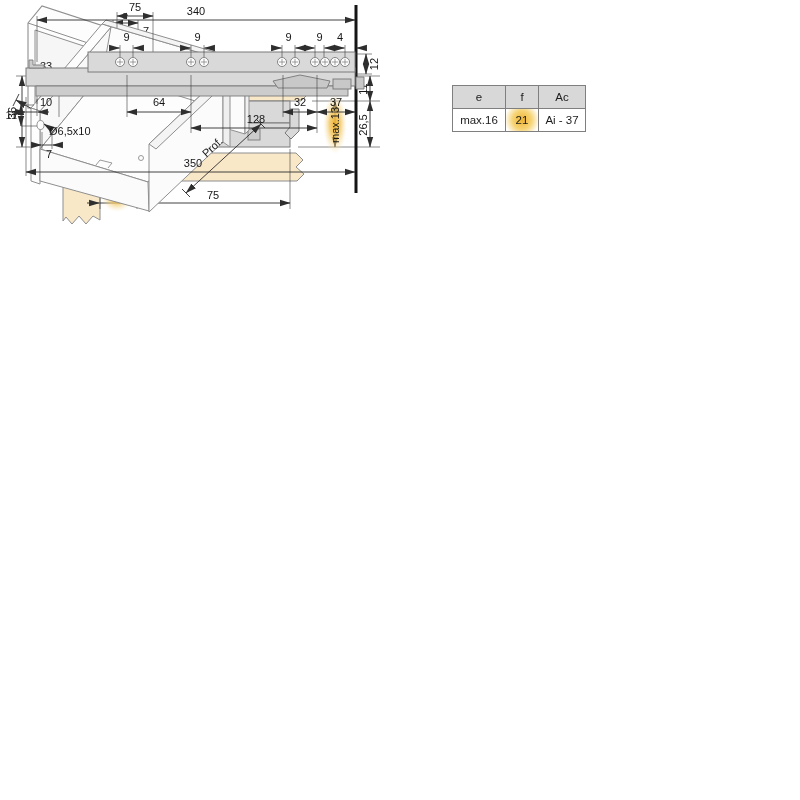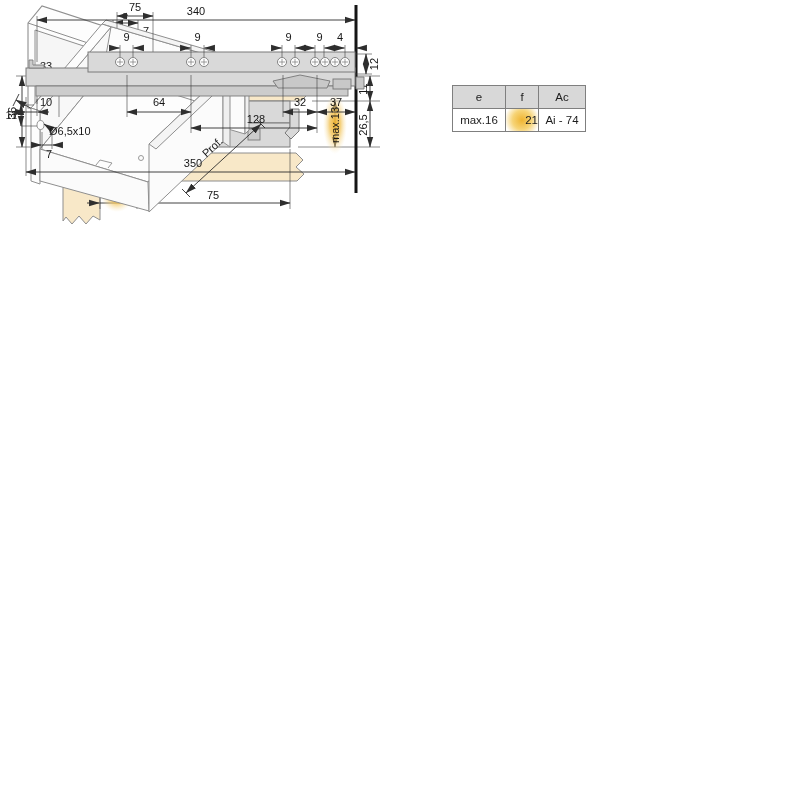--- a/index.html
+++ b/index.html
@@ -14,21 +14,21 @@
   .metal2{fill:#CCCCCC;stroke:#7A7A7A;stroke-width:0.9;}
   .outline{fill:#fdfdfd;stroke:#8f8f8f;stroke-width:1.1;}
   .thin{fill:none;stroke:#8f8f8f;stroke-width:1;}
   #spec-table{position:absolute;left:452px;top:85px;display:grid;
               grid-template-columns:53px 33px 47px;
               border-top:1px solid #7f7f7f;border-left:1px solid #7f7f7f;}
   #spec-table .cell{border-right:1px solid #7f7f7f;border-bottom:1px solid #7f7f7f;
               height:22px;line-height:22px;text-align:center;font-size:11.5px;color:#1c1c1c;}
   #spec-table .th{background:#D8D8D8;}
   #spec-table .hl{background:radial-gradient(circle at 50% 50%, rgba(238,176,38,0.95) 0%,
-                  rgba(245,204,94,0.85) 40%, rgba(250,233,180,0) 75%) center/36px 30px no-repeat;text-align:right;}
+                  rgba(245,204,94,0.85) 40%, rgba(250,233,180,0) 75%) center/36px 30px no-repeat;}
 </style>
 </head>
 <body>
 
 <div class="canvas">
 
   <svg id="cross" width="400" height="250" viewBox="50 175 400 250">
     <defs>
       <marker id="mA" viewBox="0 0 10 8" refX="9.5" refY="4" markerWidth="11" markerHeight="9" orient="auto-start-reverse" markerUnits="userSpaceOnUse">
         <path d="M0,1 L10,4 L0,7 Z" fill="#2e2e2e"></path>
@@ -110,21 +110,21 @@
       <text x="263" y="374">75</text>
     </g>
   </svg>
 
   <div id="spec-table">
     <div class="cell th">e</div>
     <div class="cell th">f</div>
     <div class="cell th">Ac</div>
     <div class="cell">max.16</div>
     <div class="cell hl">21</div>
-    <div class="cell">Ai - 74</div>
+    <div class="cell">Ai - 37</div>
   </div>
 
   <svg id="cube" width="190" height="140" viewBox="580 55 190 140">
     <defs>
       <marker id="mC" viewBox="0 0 10 8" refX="9.5" refY="4" markerWidth="11" markerHeight="9" orient="auto-start-reverse" markerUnits="userSpaceOnUse">
         <path d="M0,1 L10,4 L0,7 Z" fill="#2e2e2e"></path>
       </marker>
     </defs>
     <g>
       <path class="outline" d="M608,78 L622,61 L717,92 L717,152 L704,169 L608,163 Z"></path>

